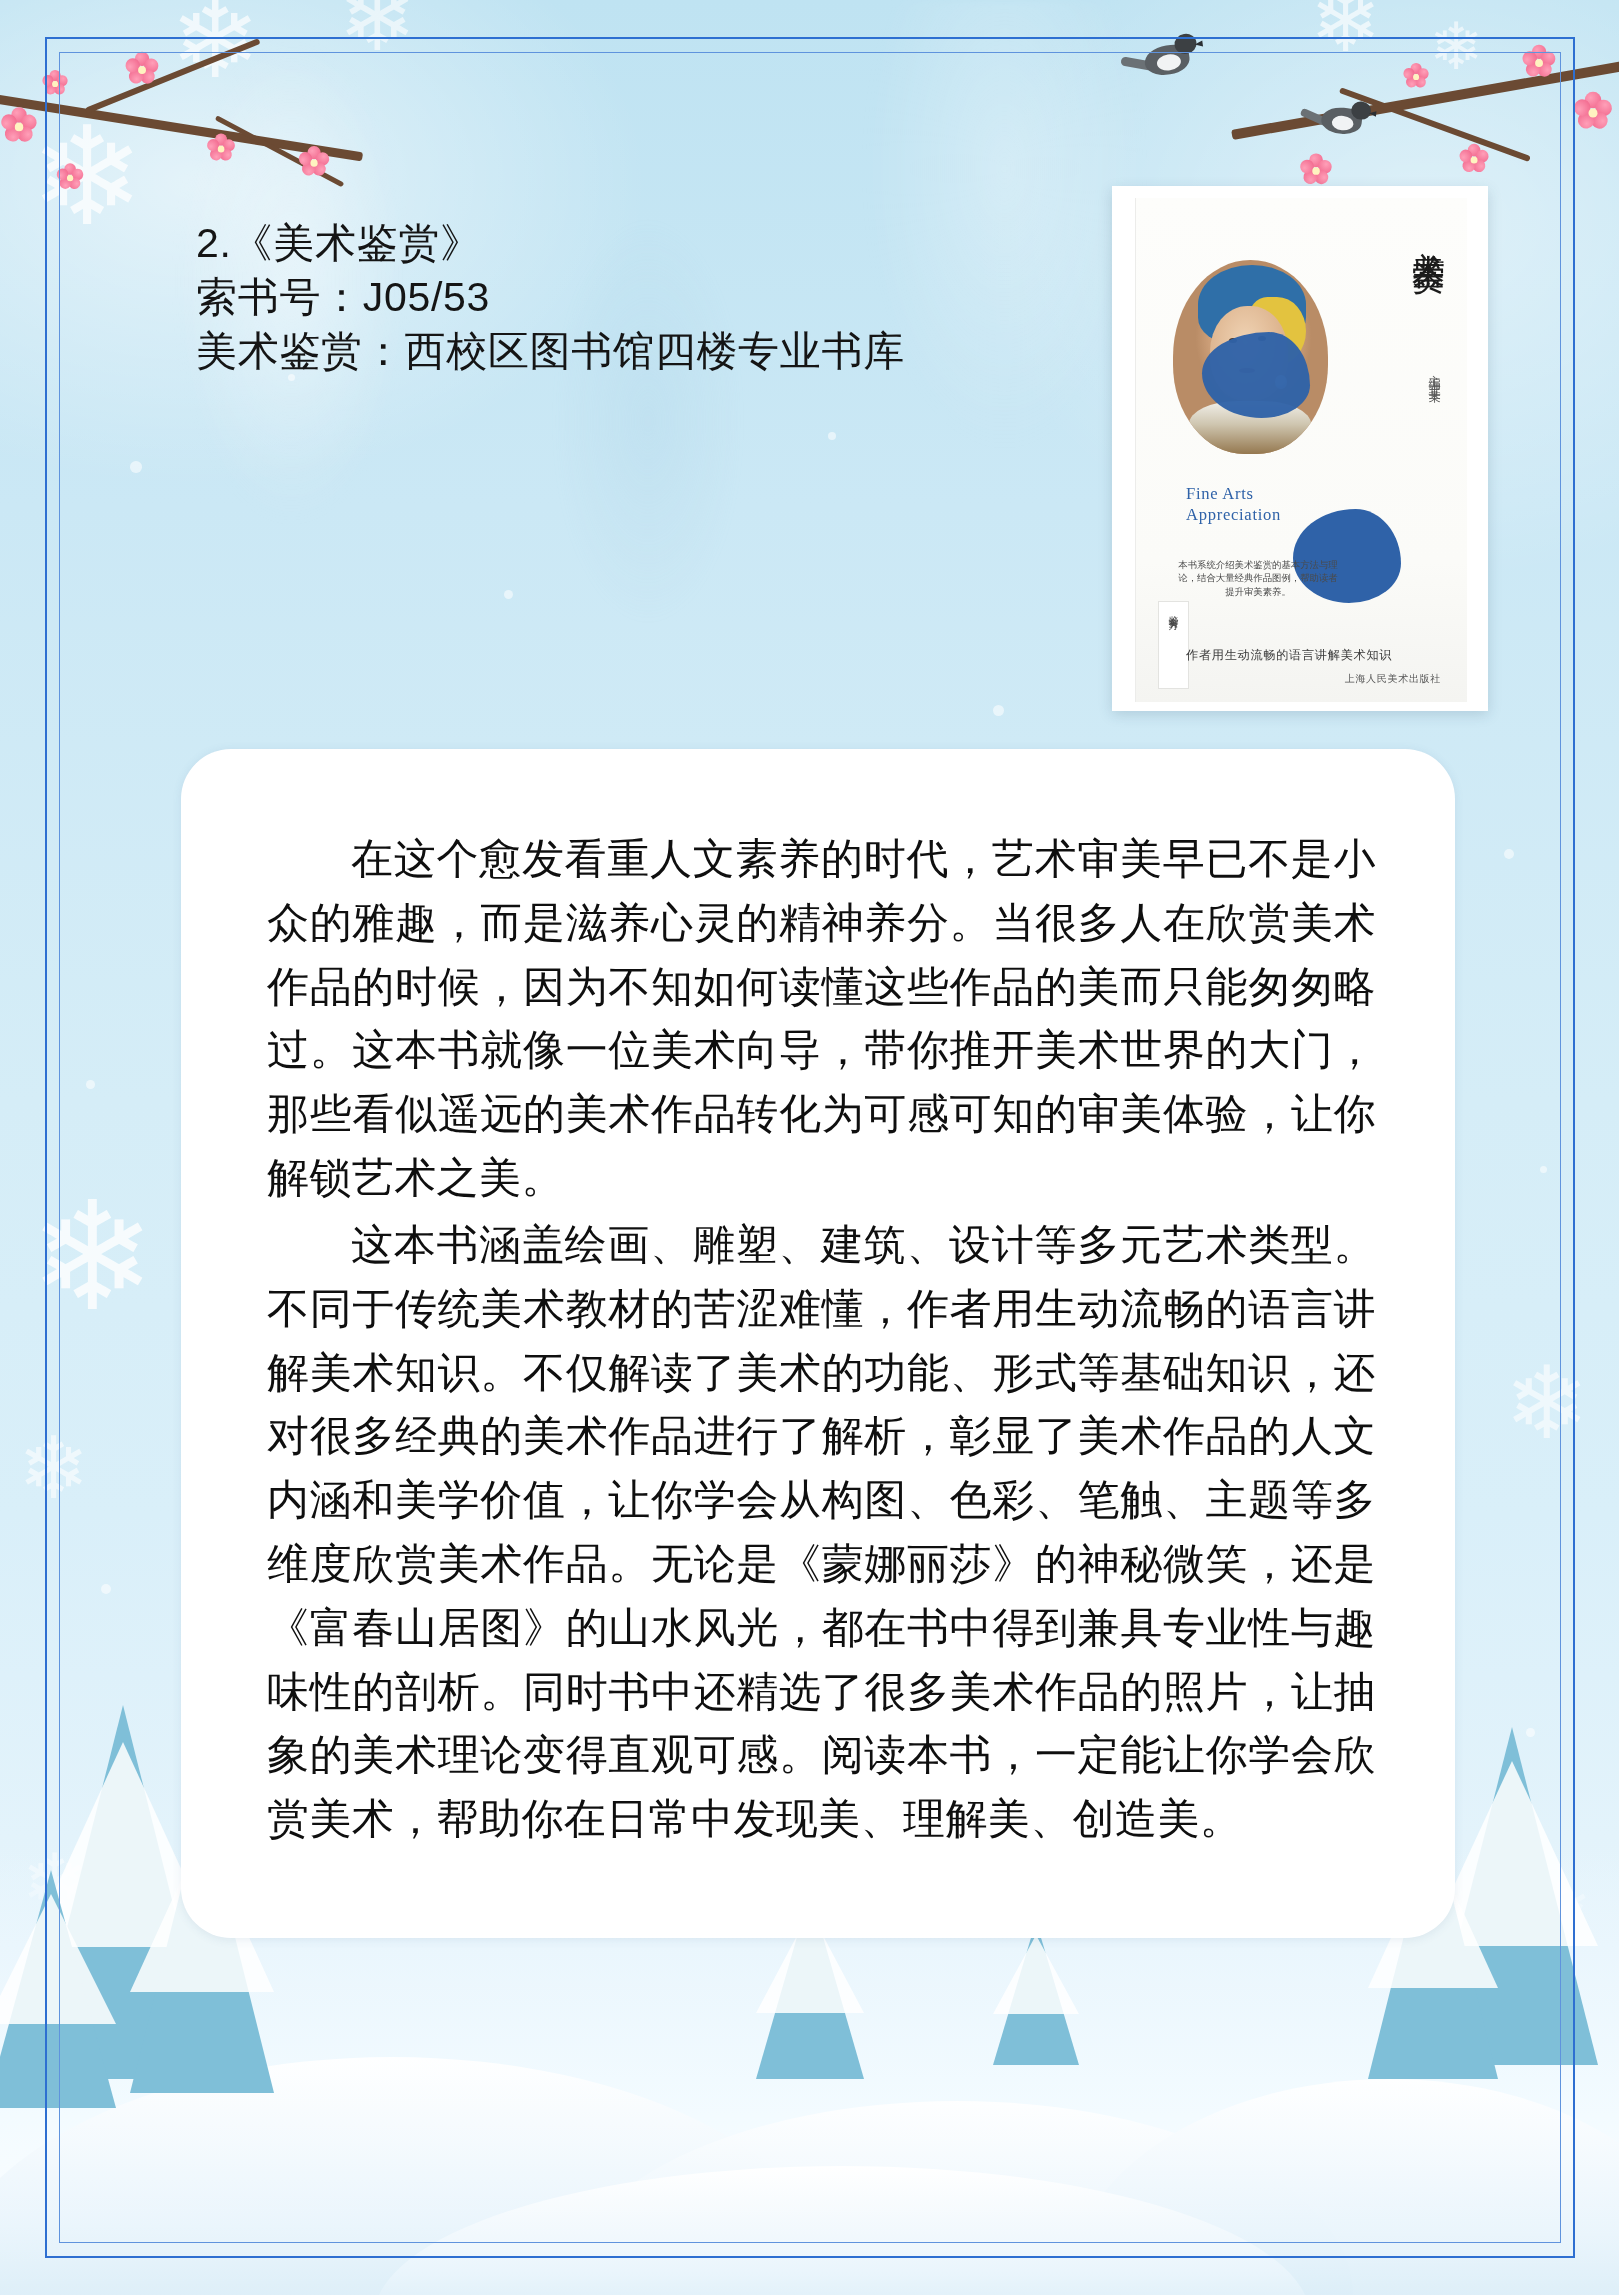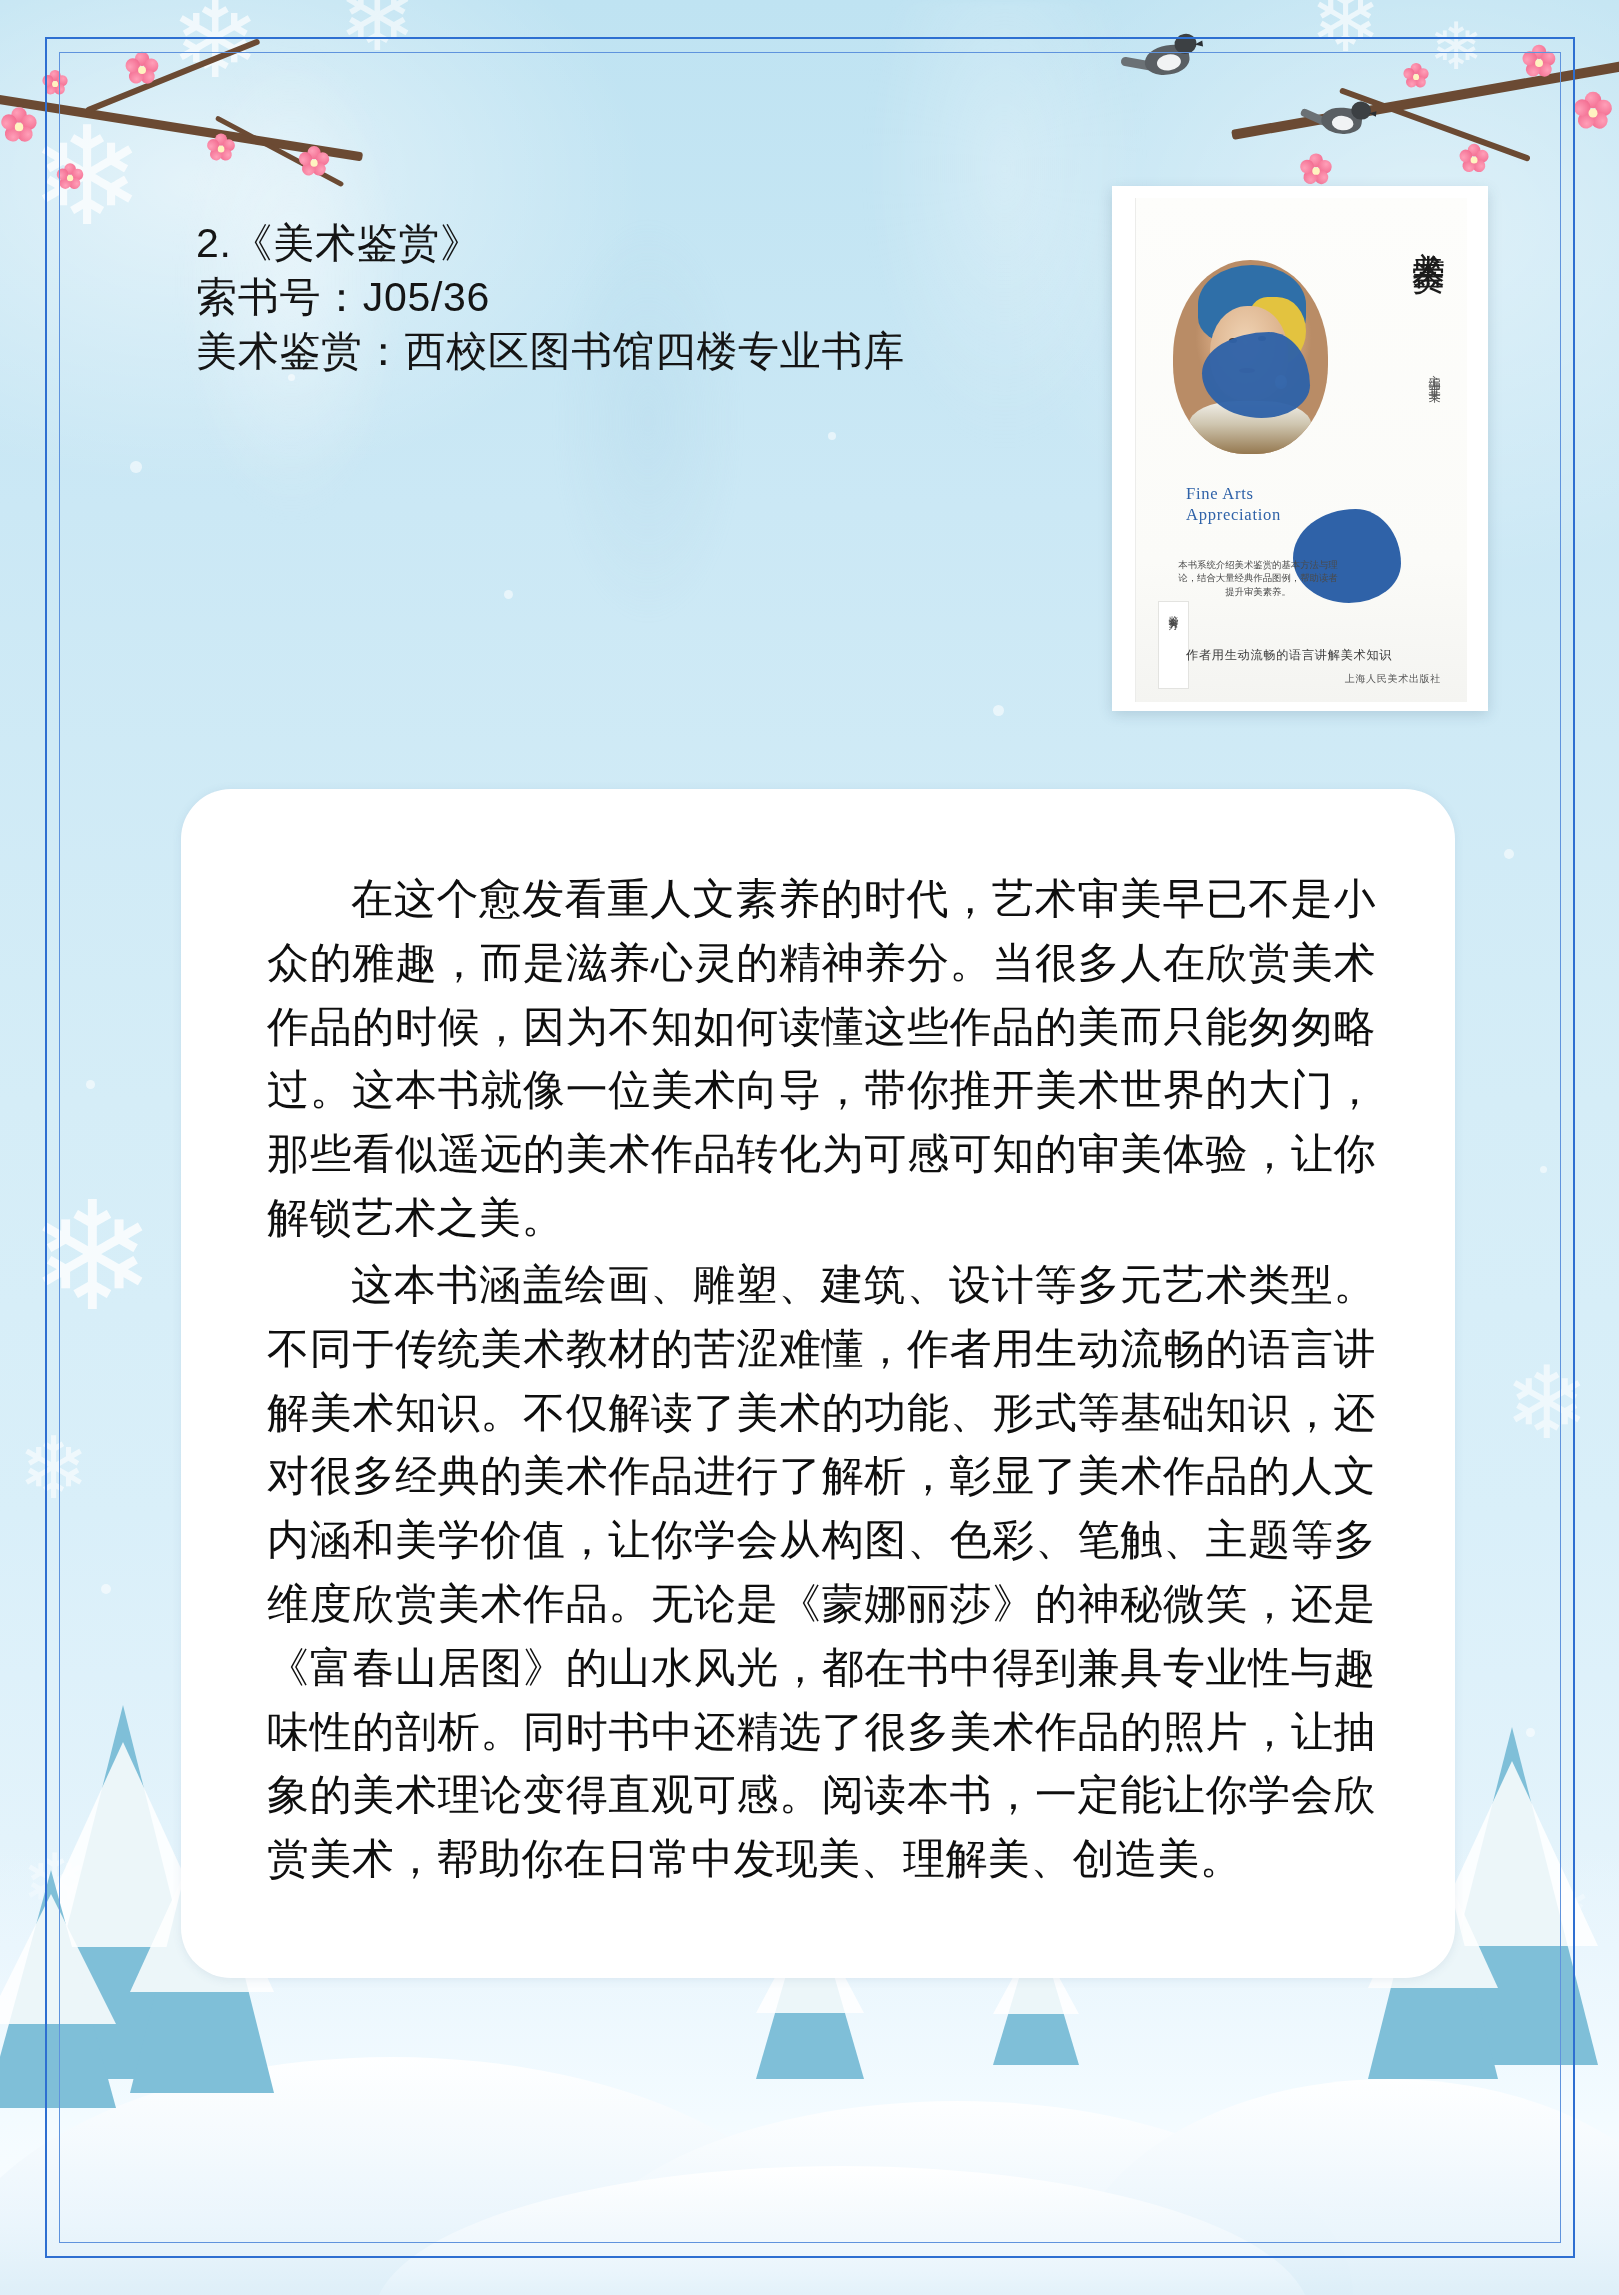--- a/index.html
+++ b/index.html
@@ -170,21 +170,20 @@
   }
   .cover-pub{
     position:absolute;right:26px;bottom:16px;font-size:10px;color:#555;letter-spacing:0.7px;
   }
 
   
   .panel{
     position:absolute;left:181px;top:749px;width:1274px;height:1189px;
     background:#ffffff;border-radius:50px;
     box-shadow:0 1.4px 10px rgba(60,100,140,.10);
-    margin-top:40px;
   }
   .panel-text{
     position:absolute;left:86px;top:79px;width:1109px;
     font-family:"Liberation Serif","DejaVu Serif",serif;
     font-size:42px;line-height:1.52;color:#0f0f0f;
     text-align:justify;
     letter-spacing:0.4px;
   }
   .panel-text p{margin:0 0 2.9px 0;text-indent:2em;}
 </style>
@@ -363,21 +362,21 @@
   <div class="beak" style="left:52px;top:13px;"></div>
 </div>
 
 <div class="frame-outer"></div>
 <div class="frame-inner"></div>
 
 <div class="content">
 
   <div class="book-info">
     <div>2.《美术鉴赏》</div>
-    <div>索书号：J05/36</div>
+    <div>索书号：J05/53</div>
     <div>美术鉴赏：西校区图书馆四楼专业书库</div>
   </div>
 
   <div class="cover-card">
     <div class="cover-inner">
       <div class="cover-title">美术鉴赏</div>
       <div class="cover-sub">主编 王某某</div>
 
       <div class="cover-portrait">
         <div class="pt-turban"></div>

